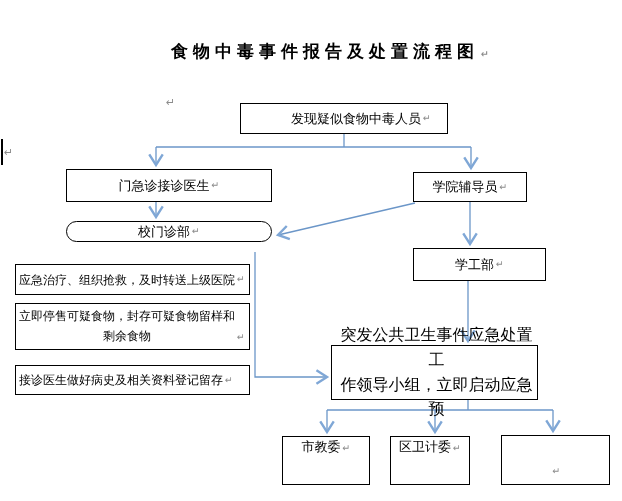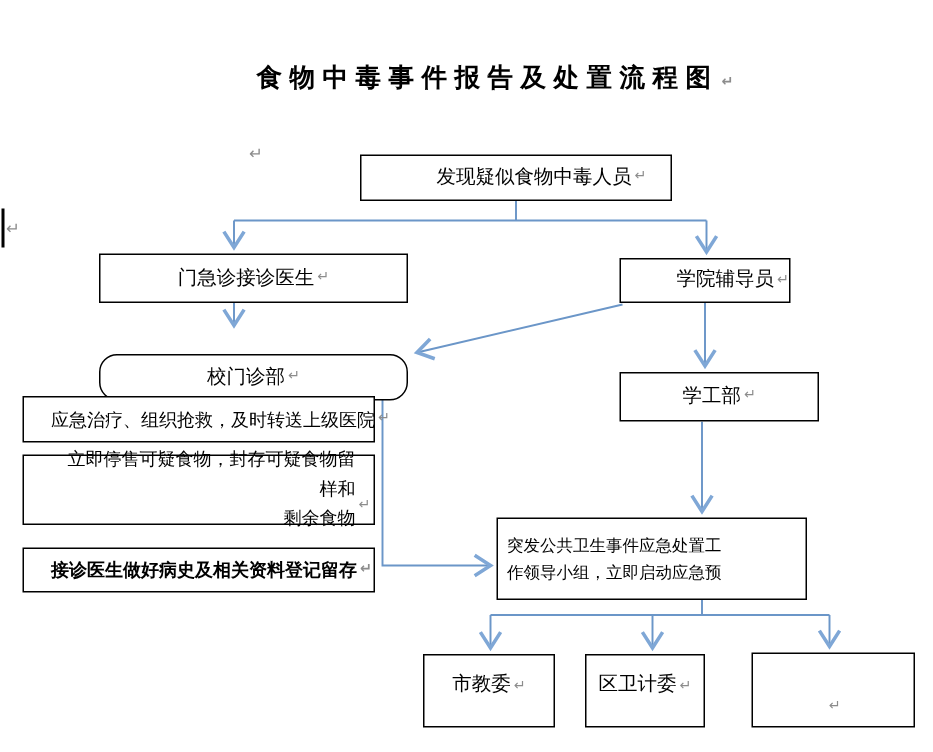--- a/index.html
+++ b/index.html
@@ -5,24 +5,24 @@
   html,body{margin:0;padding:0;background:#fff;}
   #page{position:relative;width:622px;height:501px;background:#ffffff;overflow:hidden;
         font-family:"DejaVu Serif","Liberation Serif",serif;color:#000;}
   #title{position:absolute;left:171px;top:40px;font-size:17px;font-weight:bold;
          letter-spacing:5px;white-space:nowrap;}
   #title .pmark{letter-spacing:0;}
   .box{position:absolute;box-sizing:border-box;border:1.4px solid #000;background:#fff;
        display:flex;align-items:center;justify-content:center;text-align:center;
        font-size:13px;line-height:1.5;}
   .box .txt{white-space:pre-line;}
-  .leftalign{justify-content:flex-start;text-align:right;padding:1px 2px 1px 18px;font-size:12px;}
+  .leftalign{justify-content:flex-start;text-align:center;padding:1px 2px 1px 3px;font-size:12px;}
   .nowrap .txt{white-space:nowrap;}
-  .topalign{align-items:flex-start;padding-top:10px;}
-  .bigbox{font-size:11px;line-height:1.55;}
+  .topalign{align-items:flex-start;padding-top:0;}
+  .bigbox{font-size:16px;line-height:1.55;}
   .pmark{color:#8c8c8c;font-size:9.5px;margin-left:2px;
          font-family:"DejaVu Sans","Liberation Sans",sans-serif;align-self:center;}
   .floatmark{position:absolute;color:#8c8c8c;font-size:11px;
              font-family:"DejaVu Sans","Liberation Sans",sans-serif;}
   #margin-cursor{position:absolute;left:1px;top:139px;width:2px;height:26px;background:#000;}
   svg{position:absolute;left:0;top:0;}
 </style>
 </head>
 <body>
 
@@ -61,47 +61,47 @@
   <div class="box" style="left:240px;top:103px;width:208px;height:31px;padding-left:34px;">
     <span class="txt">发现疑似食物中毒人员</span>
       <span class="pmark">↵</span>
   </div>
 
   <div class="box" style="left:66px;top:169px;width:206px;height:33px;">
     <span class="txt">门急诊接诊医生</span>
       <span class="pmark">↵</span>
   </div>
 
-  <div class="box" style="left:413px;top:172px;width:114px;height:30px;justify-content:flex-end;">
+  <div class="box" style="left:413px;top:172px;width:114px;height:30px;">
     <span class="txt">学院辅导员</span>
       <span class="pmark">↵</span>
   </div>
 
-  <div class="box" style="left:66px;top:236px;width:206px;height:31px;border-radius:12px;">
+  <div class="box" style="left:66px;top:221px;width:206px;height:21px;border-radius:12px;">
     <span class="txt">校门诊部</span>
       <span class="pmark">↵</span>
   </div>
 
   <div class="box" style="left:413px;top:248px;width:133px;height:33px;">
     <span class="txt">学工部</span>
       <span class="pmark">↵</span>
   </div>
 
   <div class="box leftalign nowrap" style="left:15px;top:264px;width:235px;height:31px;">
     <span class="txt">应急治疗、组织抢救，及时转送上级医院</span>
       <span class="pmark">↵</span>
   </div>
 
   <div class="box leftalign" style="left:15px;top:303px;width:235px;height:47px;line-height:1.65;">
     <span class="txt">立即停售可疑食物，封存可疑食物留样和
 剩余食物</span>
       <span class="pmark" style="align-self:flex-end;margin-bottom:3px;">↵</span>
   </div>
 
-  <div class="box leftalign nowrap" style="left:15px;top:365px;width:235px;height:30px;font-weight:bold;">
+  <div class="box leftalign nowrap" style="left:15px;top:365px;width:235px;height:30px;">
     <span class="txt">接诊医生做好病史及相关资料登记留存</span>
       <span class="pmark">↵</span>
   </div>
 
   <div class="box leftalign bigbox" style="left:331px;top:345px;width:207px;height:55px;padding-left:6px;">
     <span class="txt">突发公共卫生事件应急处置工
 作领导小组，立即启动应急预</span>
   </div>
 
   <div class="box topalign" style="left:282px;top:436px;width:88px;height:49px;">

